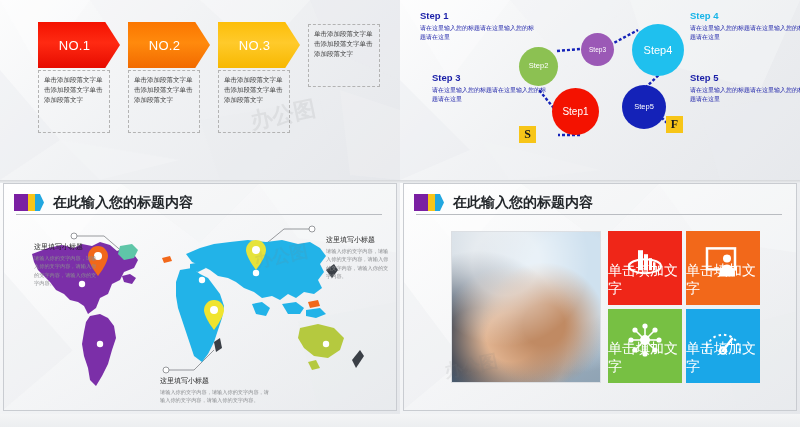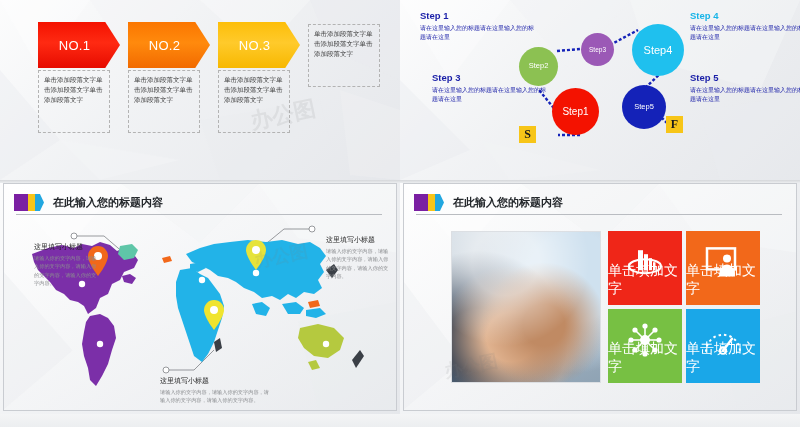--- a/index.html
+++ b/index.html
@@ -69,21 +69,21 @@
   
   #slide3 { left: 0; top: 180px; width: 400px; height: 247px; }
   #slide4 { left: 400px; top: 180px; width: 400px; height: 247px; }
   .sl-frame { position: absolute; left: 3px; top: 3px; right: 3px; bottom: 16px; border: 1px solid #c9ccd1;
               background: linear-gradient(150deg,rgba(255,255,255,.8),rgba(233,235,238,.7)); }
   .hdr { position: absolute; left: 10px; top: 10px; display: flex; align-items: center; height: 17px; }
   .hb { height: 17px; }
   .hb-p { width: 14px; background: #7a1fa2; }
   .hb-y { width: 7px; background: #f7c518; }
   .hb-c { width: 9px; background: #22a7e0; clip-path: polygon(0 0, 55% 0, 100% 50%, 55% 100%, 0 100%); }
-  .hdr-title { margin-left: 9px; font-size: 11px; font-weight: bold; color: #23272b;
+  .hdr-title { margin-left: 9px; font-size: 14px; font-weight: bold; color: #23272b;
                font-family: "DejaVu Sans", sans-serif; }
   .hdr-rule { position: absolute; left: 12px; right: 14px; top: 30px; height: 1px; background: #b9bcc1; }
 
   
   .map-wrap { position: absolute; left: 0; top: 34px; width: 400px; height: 190px; }
   .lbl { position: absolute; }
   .lbl .lh { font-size: 7px; font-weight: normal; color: #1f1f1f; font-family: "DejaVu Sans", sans-serif; }
   .lbl .lb { font-size: 5.2px; line-height: 1.6; color: #8b8d90; margin-top: 2px; font-family: "DejaVu Sans", sans-serif; }
 
   

